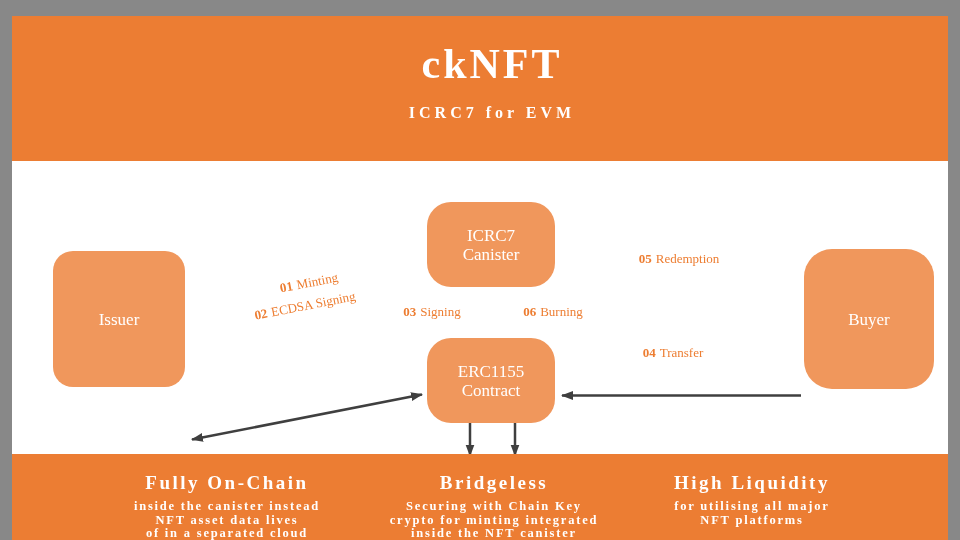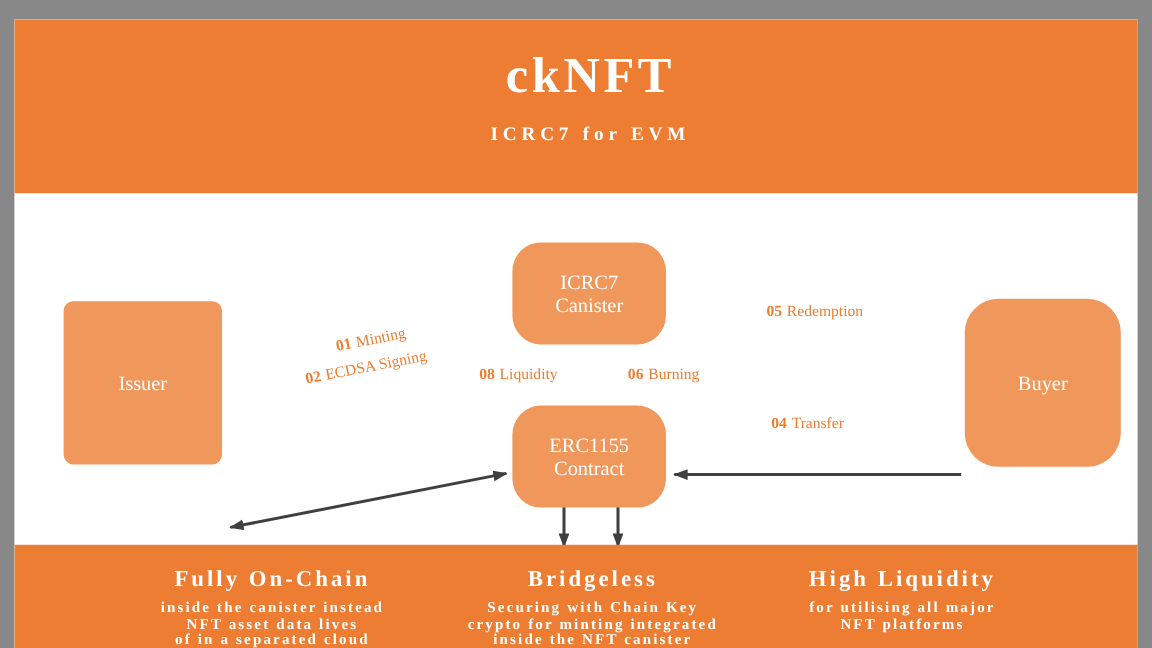--- a/index.html
+++ b/index.html
@@ -29,21 +29,21 @@
     margin-top:19px;font-size:16px;font-weight:bold;letter-spacing:4px;
   }
   
   .diagram{position:absolute;left:0;top:145px;width:960px;height:293px;}
   .arrows{position:absolute;left:0;top:0;width:960px;height:540px;pointer-events:none;}
   .node{
     position:absolute;background:var(--node);color:var(--white);
     display:flex;flex-direction:column;align-items:center;justify-content:center;
     text-align:center;font-size:17px;line-height:19px;
   }
-  .node-issuer  {left:41px; top:235px;width:132px;height:136px;border-radius:8px;}
+  .node-issuer  {left:41px; top:235px;width:132px;height:136px;border-radius:20px;}
   .node-icrc7   {left:415px;top:186px;width:128px;height:85px; border-radius:24px;}
   .node-erc1155 {left:415px;top:322px;width:128px;height:85px; border-radius:24px;}
   .node-buyer   {left:792px;top:233px;width:130px;height:140px;border-radius:28px;}
   .edge-label{
     position:absolute;white-space:nowrap;color:var(--edge);
     font-size:13px;transform:translate(-50%,-50%) rotate(var(--rot,0deg));
   }
   .edge-label b{font-weight:bold;margin-right:4px;}
   .lbl-minting   {left:297px;top:267px;--rot:-11deg;}
   .lbl-ecdsa     {left:293px;top:290px;--rot:-11deg;}
@@ -109,21 +109,21 @@
       <span>Buyer</span>
     </div>
 
     <div class="edge-label lbl-minting">
       <b>01</b><span>Minting</span>
     </div>
     <div class="edge-label lbl-ecdsa">
       <b>02</b><span>ECDSA Signing</span>
     </div>
     <div class="edge-label lbl-bridging">
-      <b>08</b><span>Liquidity</span>
+      <b>03</b><span>Signing</span>
     </div>
     <div class="edge-label lbl-burning">
       <b>06</b><span>Burning</span>
     </div>
     <div class="edge-label lbl-redemption">
       <b>05</b><span>Redemption</span>
     </div>
     <div class="edge-label lbl-transfer">
       <b>04</b><span>Transfer</span>
     </div>

